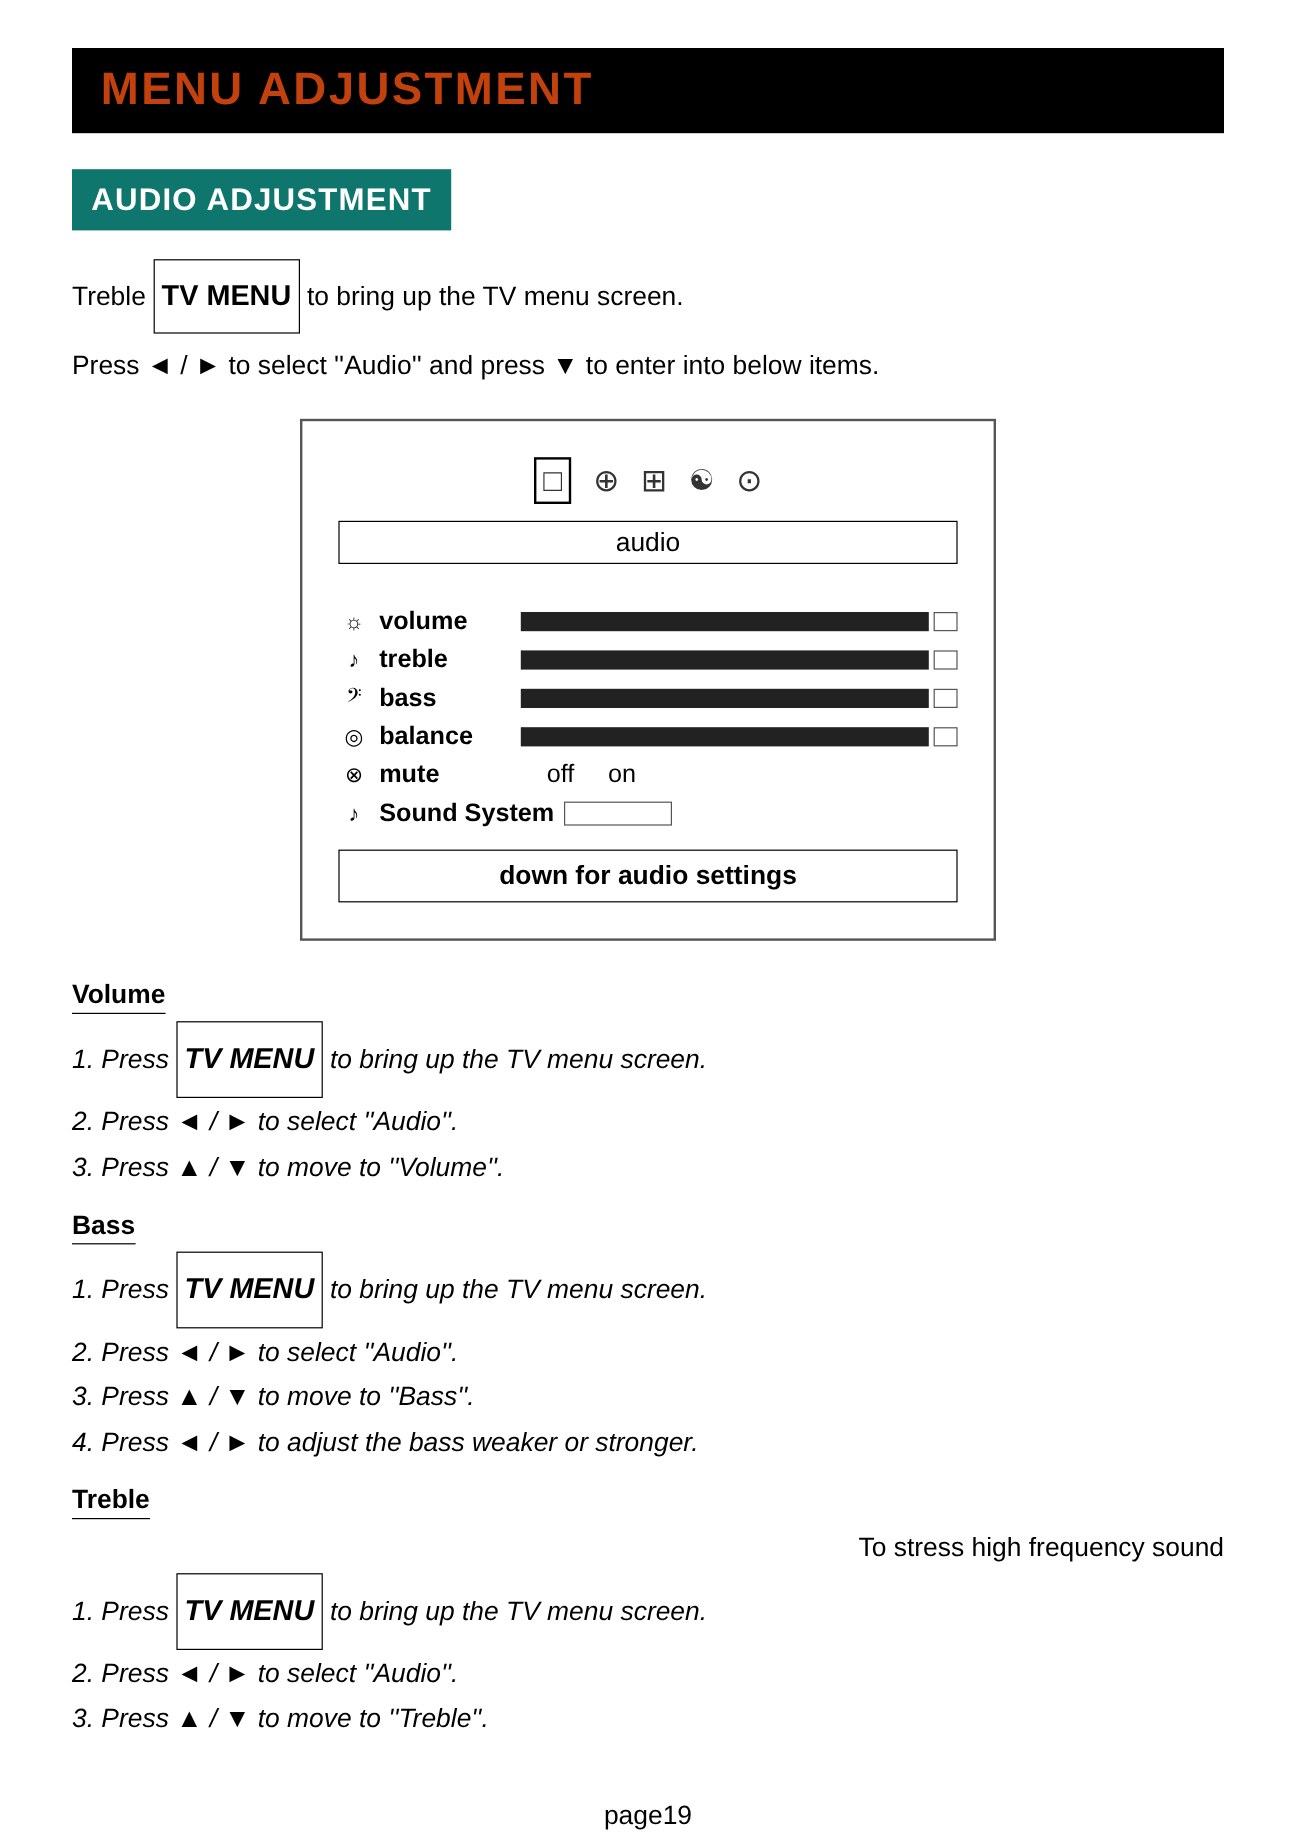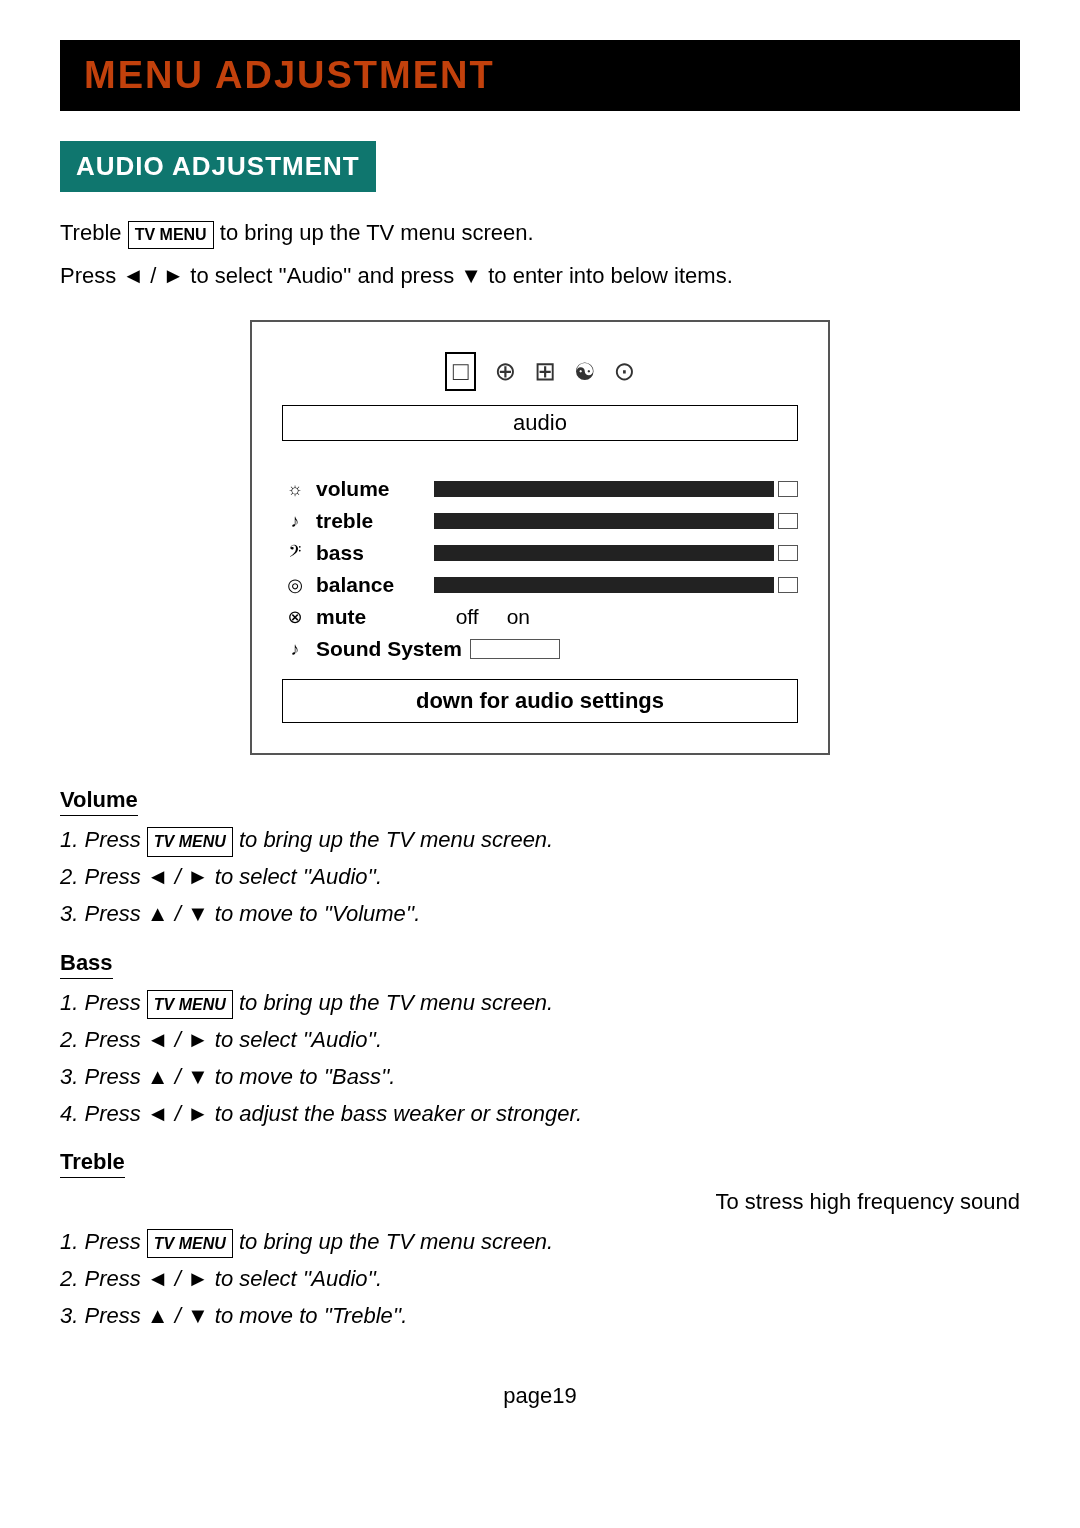--- a/index.html
+++ b/index.html
@@ -41,22 +41,22 @@
     }
 
     .intro-text {
       font-size: 22px;
       margin-bottom: 10px;
       line-height: 1.5;
     }
 
     .kbd {
       border: 1.5px solid #000;
-      padding: 1px 6px;
-      font-size: 16px;
+      padding: 12px 6px;
+      font-size: 24px;
       font-weight: bold;
       display: inline-block;
     }
 
     .menu-diagram-wrapper {
       border: 2px solid #555;
       width: 580px;
       margin: 28px auto 32px auto;
       padding: 30px 30px 30px 30px;
       background: #fff;

